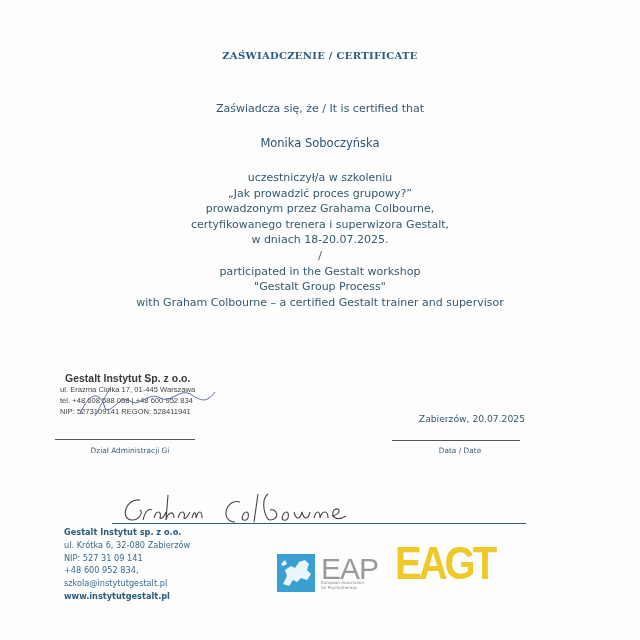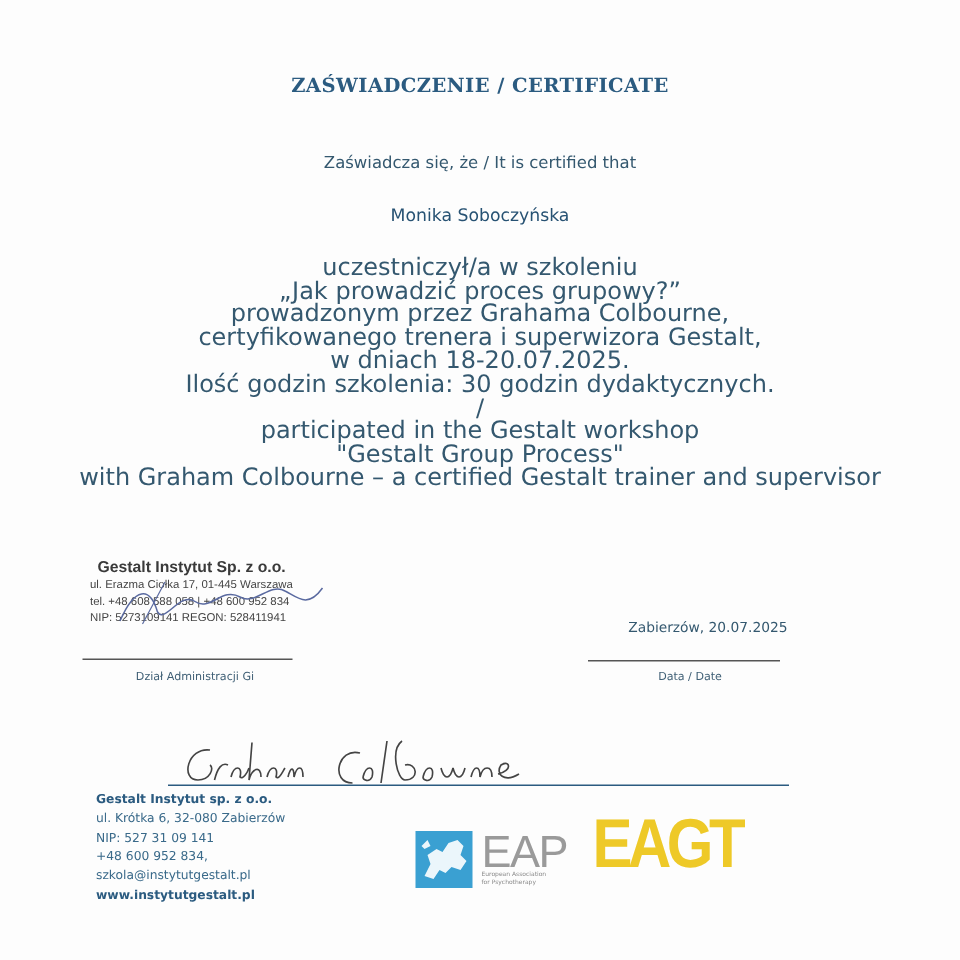--- a/index.html
+++ b/index.html
@@ -3,26 +3,26 @@
 <meta charset="utf-8">
 <style>
   html, body { margin:0; padding:0; }
   body {
     width:640px; height:640px; background:#fdfdfd; position:relative; overflow:hidden;
     font-family:"DejaVu Sans", sans-serif; color:#2a5470;
   }
   .abs { position:absolute; }
   .title {
     left:0; width:640px; top:50px; text-align:center;
-    font-family:"DejaVu Serif", serif; font-weight:bold; font-size:13px;
+    font-family:"DejaVu Serif", serif; font-weight:bold; font-size:10px;
     color:#2b5b80; letter-spacing:0.3px;
   }
   .intro { left:0; width:640px; top:102px; text-align:center; font-size:11px; color:#34586f; }
   .name { left:0; width:640px; top:136px; text-align:center; font-size:11.5px; font-weight:normal; color:#275273; }
-  .body-block { left:0; width:640px; top:170px; text-align:center; font-size:16px; line-height:15.6px; color:#34586f; }
+  .body-block { left:0; width:640px; top:170px; text-align:center; font-size:11px; line-height:15.6px; color:#34586f; }
   .body-block div { white-space:nowrap; }
   .stamp { left:60px; top:372px; width:160px; font-family:"Liberation Sans", sans-serif; color:#3a3a3a; }
   .stamp .s-name { font-weight:bold; font-size:10.5px; text-align:left; padding-left:5px; }
   .stamp .s-line { font-size:7.6px; line-height:11px; color:#444; white-space:nowrap; }
   .stamp-sig { left:70px; top:386px; width:150px; height:34px; }
   .line { height:1px; background:#555; }
   .admin-label { left:55px; width:150px; top:444px; text-align:center; font-size:7.4px; line-height:13px; color:#3f5f75; }
   .date-value { left:395px; width:130px; top:413px; text-align:right; font-size:9.2px; color:#34586f; }
   .date-label { left:395px; width:130px; top:446px; text-align:center; font-size:7.4px; color:#3f5f75; }
   .sig2 { left:110px; top:490px; width:300px; height:40px; }
@@ -40,21 +40,20 @@
 <div class="abs title">ZAŚWIADCZENIE  / CERTIFICATE</div>
 <div class="abs intro">Zaświadcza się, że / It is certified that</div>
 <div class="abs name">Monika Soboczyńska</div>
 
 <div class="abs body-block">
   <div>uczestniczył/a w szkoleniu</div>
   <div>„Jak prowadzić proces grupowy?”</div>
   <div>prowadzonym przez Grahama Colbourne,</div>
   <div>certyfikowanego trenera i superwizora Gestalt,</div>
   <div>w dniach 18-20.07.2025.</div>
-  <div>Ilość godzin szkolenia: 30 godzin dydaktycznych.</div>
   <div>/</div>
   <div>participated in the Gestalt workshop</div>
   <div>"Gestalt Group Process"</div>
   <div>with Graham Colbourne – a certified Gestalt trainer and supervisor</div>
 </div>
 
 <div class="abs stamp">
   <div class="s-name">Gestalt Instytut Sp. z o.o.</div>
   <div class="s-line">ul. Erazma Ciołka 17, 01-445 Warszawa</div>
   <div class="s-line">tel. +48 608 588 058 | +48 600 952 834</div>

